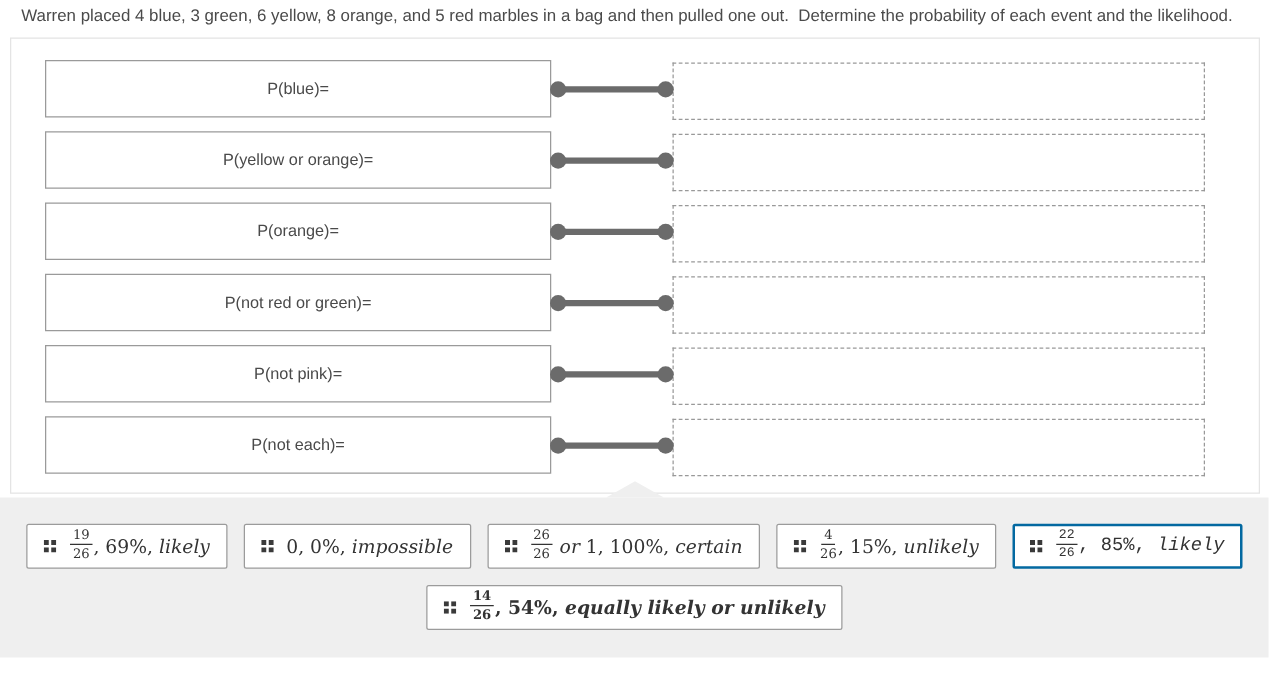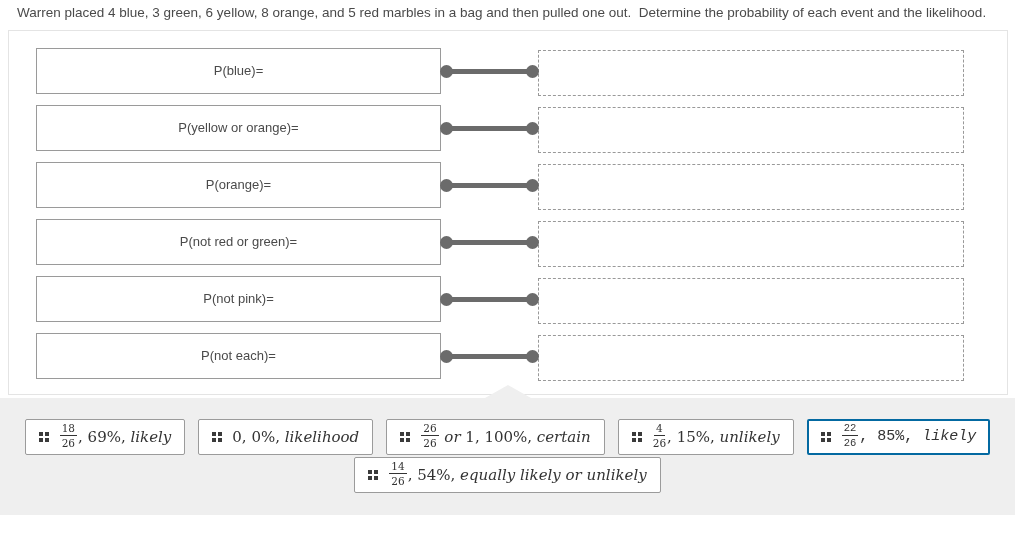--- a/index.html
+++ b/index.html
@@ -30,21 +30,21 @@
 
   .drop-zone { width:426px; border:1px dashed #999; background:#fff;
                margin-top:2px; margin-bottom:-2px; }
 
   
   .panel-arrow { width:0; height:0; margin:-10px auto 0;
                  border-left:23px solid transparent; border-right:23px solid transparent;
                  border-bottom:13px solid #efefef; position:relative; z-index:2; }
   .tile-panel { background:#efefef; padding:21px 0 22px; }
   .tile-row { display:flex; justify-content:center; gap:13px; }
-  .tile-row + .tile-row { margin-top:2px; }
+  .tile-row + .tile-row { margin-top:13px;font-weight:bold; }
 
   .tile { display:inline-flex; align-items:center; height:36px; padding:0 13px;
           background:#fff; border:1px solid #9b9b9b; border-radius:2px;
           font-family:"DejaVu Serif", serif; font-size:15px; color:#333;
           cursor:grab; }
   .tile.focused { border:2px solid #0369a1; padding:0 12px;font-family:Liberation Mono, monospace; }
 
   .grip { display:inline-flex; margin-right:10px; line-height:0; }
 
   .frac { display:inline-flex; flex-direction:column; align-items:center;
@@ -136,40 +136,40 @@
         <svg width="10" height="10" viewBox="0 0 10 10">
             <g fill="#3a3a3a">
               <rect x="0" y="0" width="4" height="4"></rect>
               <rect x="6" y="0" width="4" height="4"></rect>
               <rect x="0" y="6" width="4" height="4"></rect>
               <rect x="6" y="6" width="4" height="4"></rect>
             </g>
           </svg>
       </span>
       <span class="frac">
-          <span class="num">18</span>
+          <span class="num">19</span>
           <span class="den">26</span>
         </span>
       <span class="txt">, 69%, </span>
       <span class="lik">likely</span>
     </div>
 
     <div class="tile">
       <span class="grip">
         <svg width="10" height="10" viewBox="0 0 10 10">
             <g fill="#3a3a3a">
               <rect x="0" y="0" width="4" height="4"></rect>
               <rect x="6" y="0" width="4" height="4"></rect>
               <rect x="0" y="6" width="4" height="4"></rect>
               <rect x="6" y="6" width="4" height="4"></rect>
             </g>
           </svg>
       </span>
       <span class="txt">0, 0%, </span>
-      <span class="lik">likelihood</span>
+      <span class="lik">impossible</span>
     </div>
 
     <div class="tile">
       <span class="grip">
         <svg width="10" height="10" viewBox="0 0 10 10">
             <g fill="#3a3a3a">
               <rect x="0" y="0" width="4" height="4"></rect>
               <rect x="6" y="0" width="4" height="4"></rect>
               <rect x="0" y="6" width="4" height="4"></rect>
               <rect x="6" y="6" width="4" height="4"></rect>

